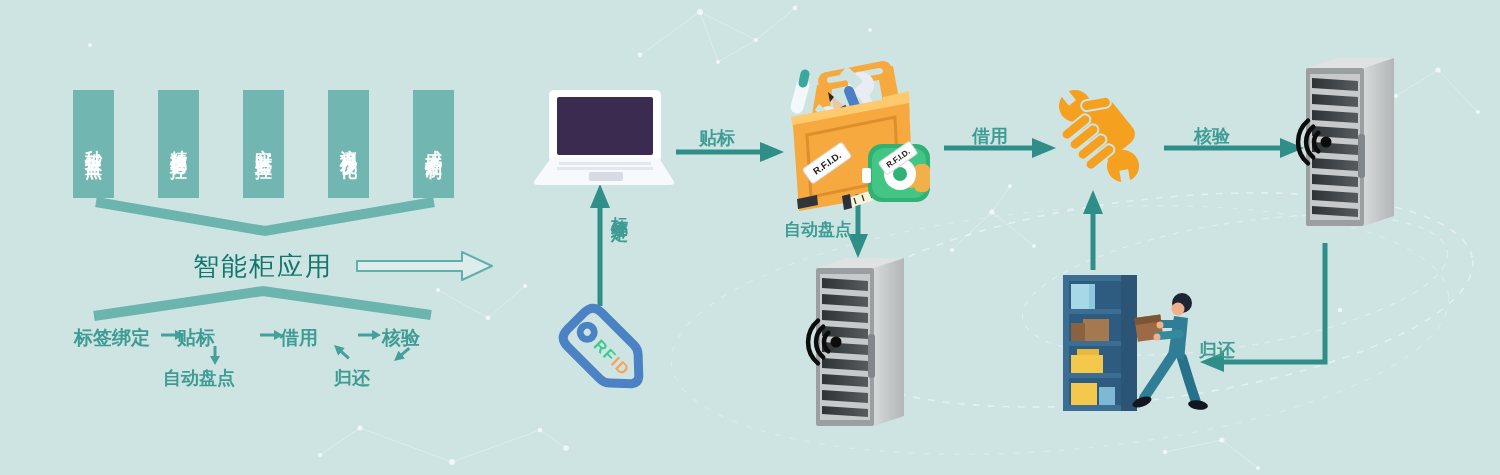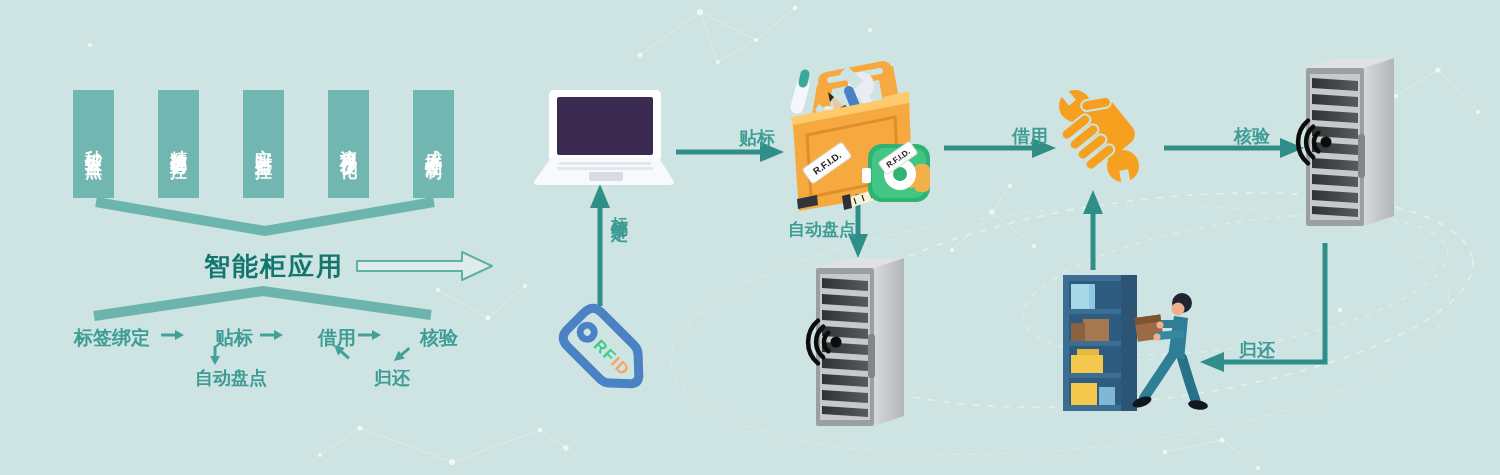--- a/index.html
+++ b/index.html
@@ -3,28 +3,28 @@
 <meta charset="utf-8">
 <style>
   html,body{margin:0;padding:0;background:#9db9b8;}
   *{box-sizing:border-box;}
   #canvas{
     position:relative;width:1500px;height:475px;overflow:hidden;
     background:#cde4e2;
     font-family:"Liberation Sans","DejaVu Sans",sans-serif;
   }
   svg{position:absolute;left:0;top:0;}
-  .lbl{position:absolute;font-weight:bold;color:#3E9C95;text-align:right;white-space:nowrap;}
+  .lbl{position:absolute;font-weight:bold;color:#3E9C95;text-align:left;white-space:nowrap;}
   .bar{position:absolute;top:90px;width:41px;height:108px;background:#72B6B1;
        display:flex;align-items:center;justify-content:center;}
   .bar span{writing-mode:vertical-rl;text-orientation:upright;color:#ffffff;
        font-weight:bold;font-size:17px;letter-spacing:4px;}
   .vlabel{writing-mode:vertical-rl;text-orientation:upright;letter-spacing:3px;}
-  #title{position:absolute;left:179px;top:249px;width:190px;text-align:center;
-       font-size:26px;font-weight:bold;color:#12756E;letter-spacing:2px;}
+  #title{position:absolute;left:168px;top:249px;width:190px;text-align:center;
+       font-size:26px;font-weight:normal;color:#12756E;letter-spacing:2px;}
   svg text{font-family:"Liberation Sans","DejaVu Sans",sans-serif;font-weight:bold;}
 </style>
 </head>
 <body>
 
 <div id="canvas">
 
   <svg width="1500" height="475" viewBox="0 0 1500 475">
     <g fill="none" stroke="#ffffff">
       <ellipse cx="1145" cy="300" rx="330" ry="100" opacity="0.45" stroke-dasharray="7 8" stroke-width="1.6" transform="rotate(-7 1145 300)"></ellipse>

